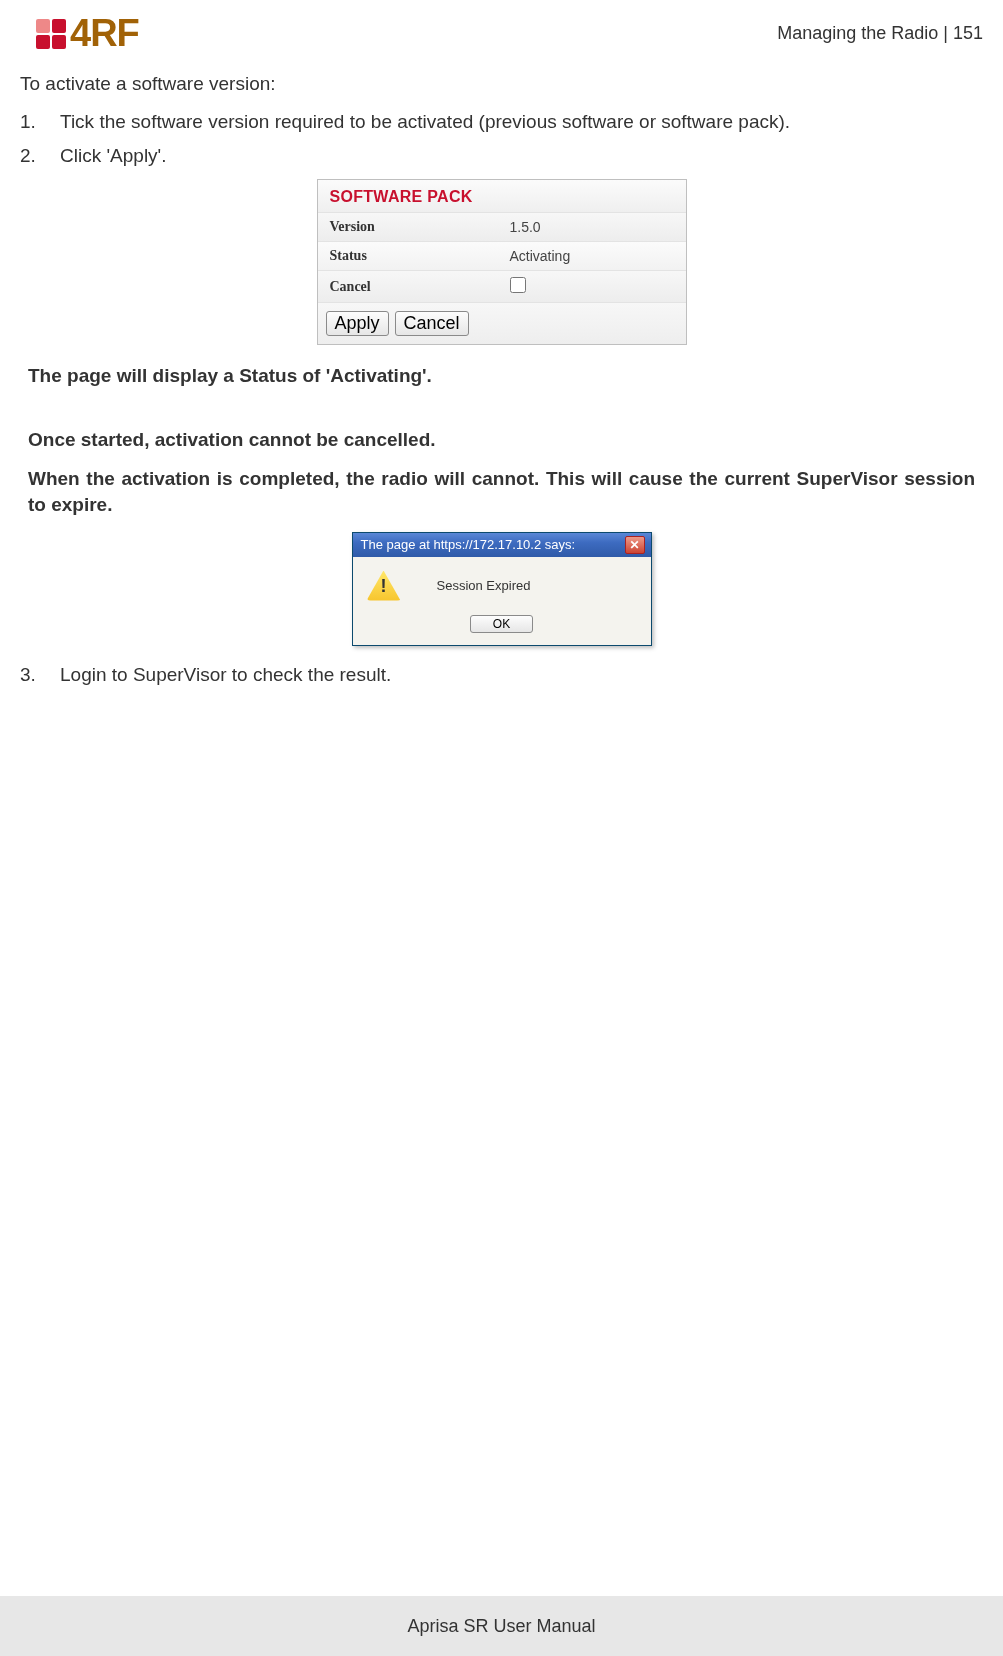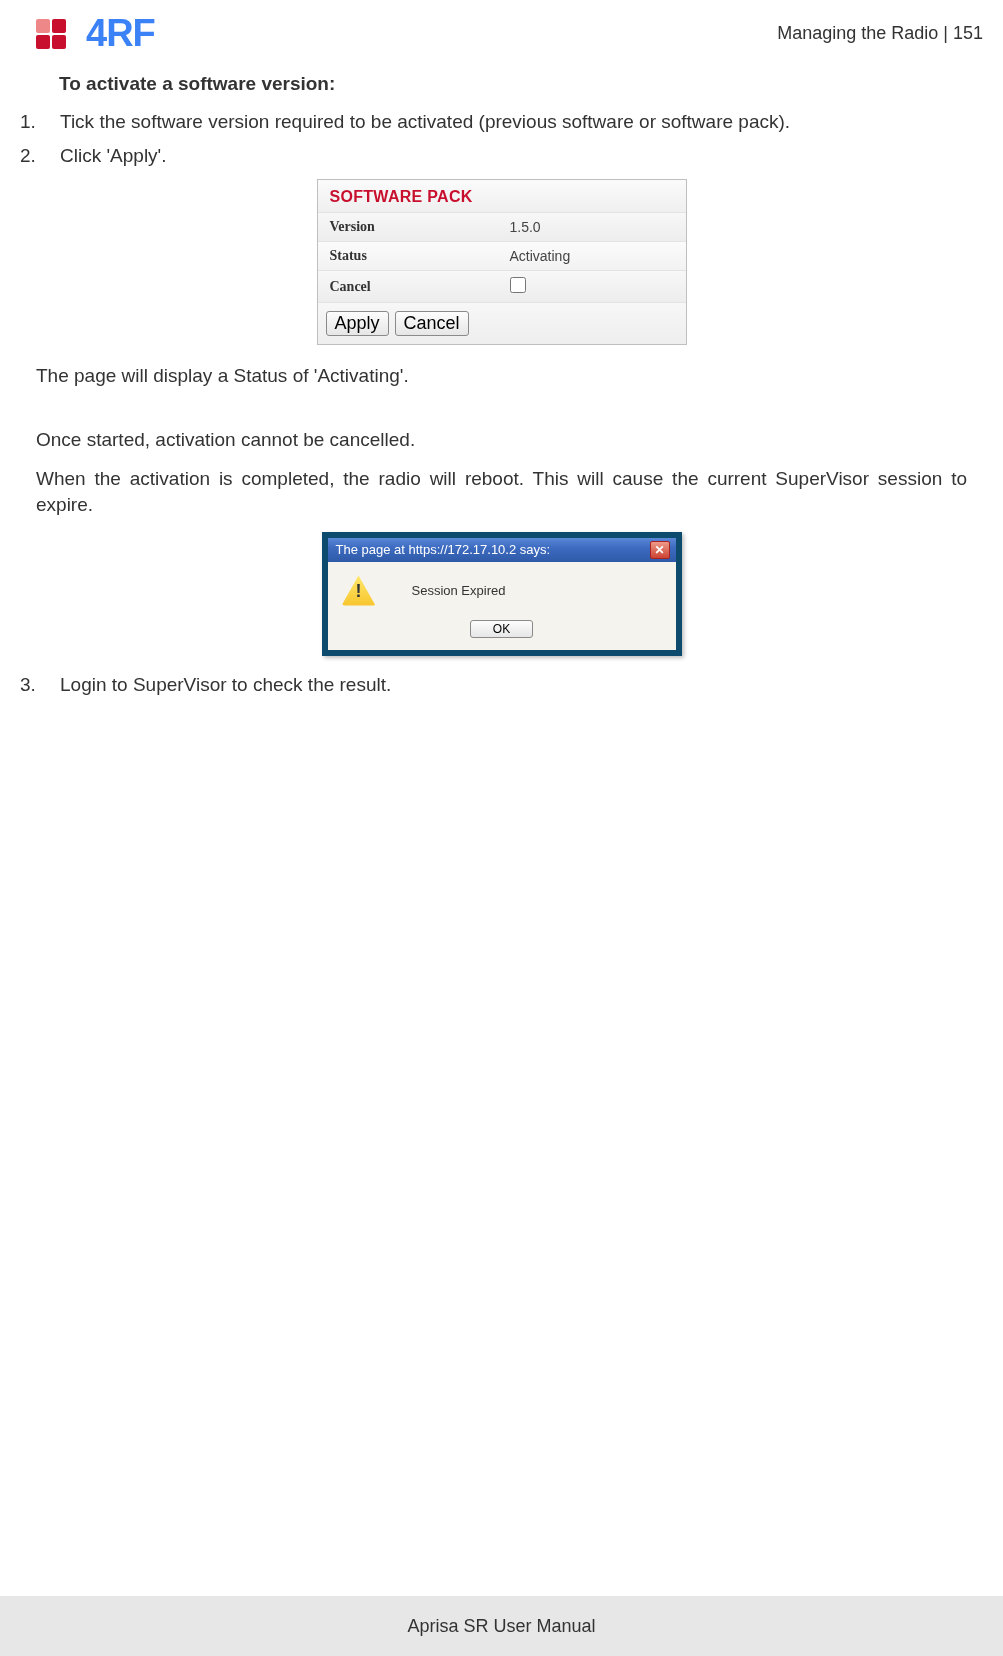--- a/index.html
+++ b/index.html
@@ -20,28 +20,28 @@
     }
     .logo { display: flex; align-items: center; gap: 4px; }
     .logo-squares {
       display: grid;
       grid-template: repeat(2,14px)/repeat(2,14px);
       gap: 2px;
       transform: rotate(0deg);
     }
     .logo-squares span { background: #c8102e; border-radius: 2px; }
     .logo-squares span:nth-child(1) { background: #e88; }
-    .logo-text { font-size: 38px; font-weight: 700; color: #3b82f6; letter-spacing: -1px; margin-left: 16px; }
+    .logo-text { font-size: 38px; font-weight: 700; color: #a16207; letter-spacing: -1px; margin-left: 0; }
     .header-right { font-size: 18px; color: #333; }
     .content { padding: 8px 20px 0 20px; }
-    .section-title { font-weight: 700; margin-bottom: 16px; margin-left: 39px; }
+    .section-title { font-weight: 400; margin-bottom: 16px; }
     .num-list { list-style: none; }
     .num-list li { display: flex; margin-bottom: 12px; align-items: baseline; }
     .num-list .n { width: 40px; flex-shrink: 0; padding-left: 0; }
-    .body-p { margin: 14px 16px; line-height: 1.35; }
+    .body-p { margin: 14px 8px; line-height: 1.35; font-weight: bold; }
     .body-p.justify { text-align: justify; }
     .spacer { height: 10px; }
 
     
     .panel-wrap { display: flex; justify-content: center; margin: 6px 0 18px; }
     .panel {
       width: 370px;
       border: 1px solid #bfbfbf;
       background: linear-gradient(#f9f9f9,#f1f1f1);
       font-family: Verdana, sans-serif;
@@ -78,24 +78,24 @@
       font-size: 18px;
       padding: 1px 8px;
       background: linear-gradient(#fdfdfd,#e6e6e6);
       border: 1px solid #8a8a8a;
       border-radius: 3px;
       cursor: pointer;
     }
 
     
     .dialog {
-      width: 360px;
+      width: 300px;
       font-family: Tahoma, Verdana, sans-serif;
       font-size: 13px;
-      border: 6px solid #0c4a6e;
+      border: 1px solid #0c4a6e;
       background: #f4f3ee;
       box-shadow: 2px 2px 4px rgba(0,0,0,0.25);
     }
     .dialog-title {
       background: linear-gradient(#5a87d6,#3d6bc0 40%,#2f5aa8);
       color: #fff;
       display: flex;
       justify-content: space-between;
       align-items: center;
       padding: 3px 6px 3px 8px;
@@ -207,21 +207,21 @@
       <div class="panel-buttons">
         <button>Apply</button>
         <button>Cancel</button>
       </div>
     </div>
   </div>
 
   <p class="body-p">The page will display a Status of 'Activating'.</p>
   <div class="spacer"></div>
   <p class="body-p">Once started, activation cannot be cancelled.</p>
-  <p class="body-p justify">When the activation is completed, the radio will reboot. This will cause the current SuperVisor session to expire.</p>
+  <p class="body-p justify">When the activation is completed, the radio will cannot. This will cause the current SuperVisor session to expire.</p>
 
   <div class="panel-wrap">
     <div class="dialog">
       <div class="dialog-title">
         <span>The page at https://172.17.10.2 says:</span>
         <span class="close">✕</span>
       </div>
       <div class="dialog-body">
         <span class="warn-icon"></span>
         <span>Session Expired</span>

